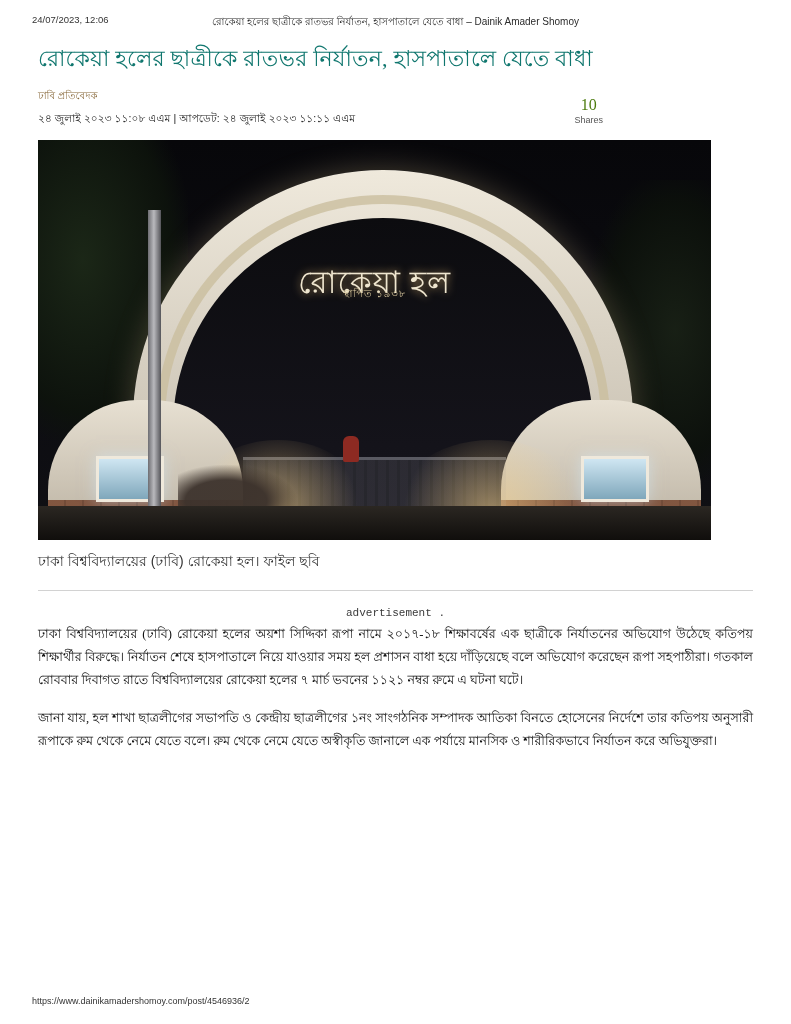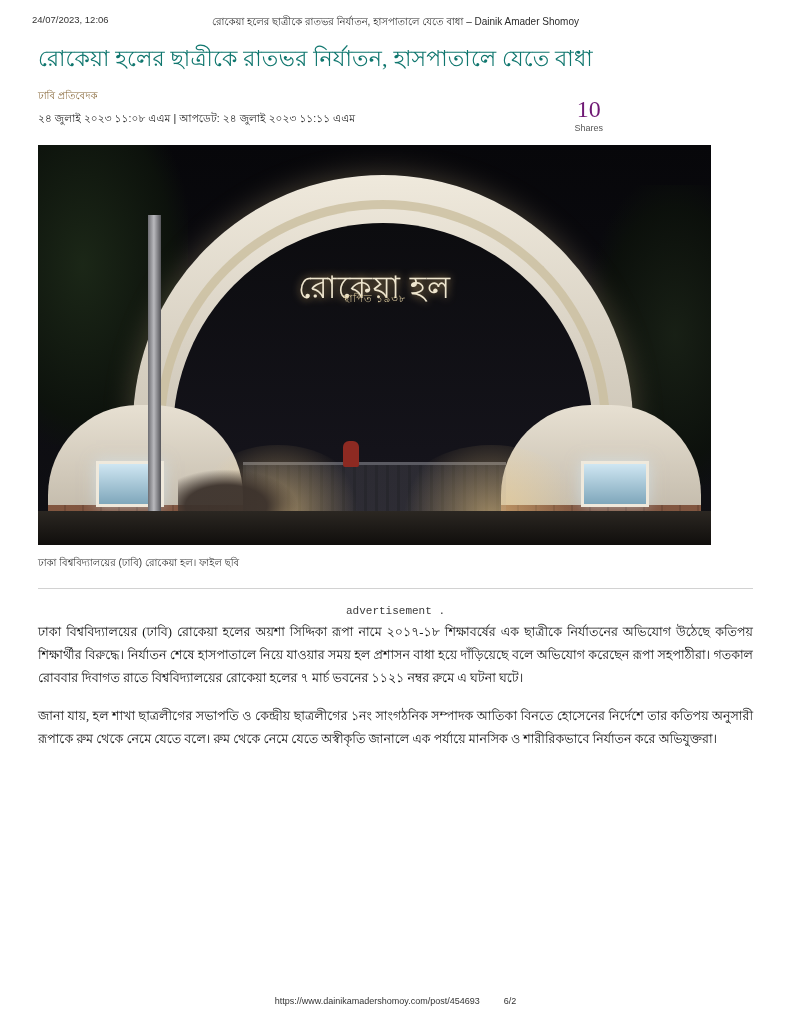--- a/index.html
+++ b/index.html
@@ -71,22 +71,22 @@
     color: #222;
     letter-spacing: .1px;
   }
   .shares {
     text-align: center;
     margin-right: 150px;
     margin-top: -14px;
   }
   .shares .count {
     font-family: "Liberation Serif", serif;
-    font-size: 24px;
-    color: #701a75;
+    font-size: 16px;
+    color: #4d7c0f;
     line-height: 1;
   }
   .shares .label {
     font-size: 9px;
     color: #555;
     margin-top: 2px;
   }
   
   .hero {
     margin-top: 12px;
@@ -205,21 +205,21 @@
     position: absolute; bottom: 30px; left: 140px; width: 120px; height: 46px;
     background: radial-gradient(ellipse at 40% 80%, rgba(60,50,44,.95) 0 40%, rgba(30,26,22,0) 70%);
   }
   .person-red {
     position: absolute; bottom: 78px; left: 305px; width: 16px; height: 26px;
     background: #8d2a22; border-radius: 6px 6px 2px 2px;
   }
   
   .caption {
     margin-top: 10px;
-    font-size: 10px;
+    font-size: 14px;
     color: #333;
   }
   .rule {
     margin: 16px 0 0 0;
     border: none;
     border-top: 1px solid #d2d2d2;
   }
   .ad-note {
     text-align: center;
     font-family: Liberation Mono, monospace;
@@ -236,24 +236,23 @@
     text-align: justify;
   }
   .body-text p { margin: 0 0 14px 0; }
   
   .print-footer {
     position: absolute;
     bottom: 18px;
     left: 32px;
     right: 32px;
     display: flex;
-    justify-content: center;
+    justify-content: flex-start;
     font-size: 9px;
     color: #333;
-    gap: 24px;
   }
 </style>
 </head>
 <body>
 
 <div class="page">
 
   <div class="print-header">
     <span class="ph-date">24/07/2023, 12:06</span>
     <span class="ph-title">রোকেয়া হলের ছাত্রীকে রাতভর নির্যাতন, হাসপাতালে যেতে বাধা – Dainik Amader Shomoy</span>

